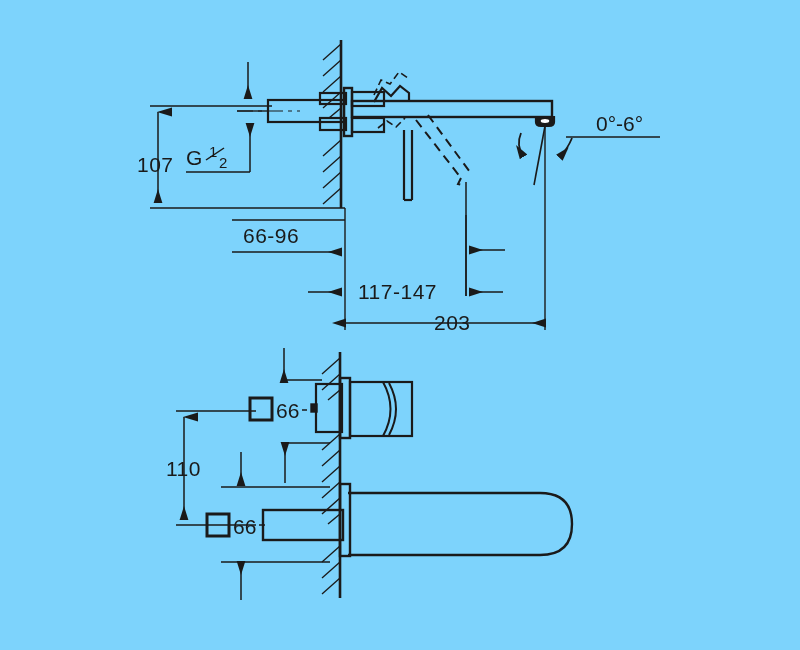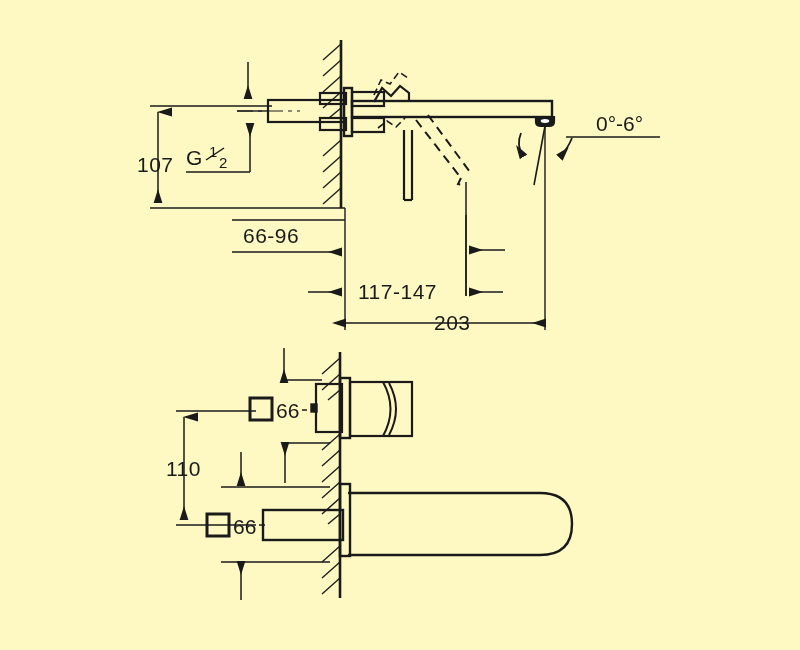--- a/index.html
+++ b/index.html
@@ -1,17 +1,17 @@
 <!DOCTYPE html>
 <html><head>
 <meta charset="utf-8">
 <style>
   html,body{margin:0;padding:0;background:#ffffff;}
   body{width:800px;height:650px;overflow:hidden;font-family:"Liberation Sans",sans-serif;}
-  #stage{position:relative;width:800px;height:650px;background:#fef9c3;}
+  #stage{position:relative;width:800px;height:650px;background:#7dd3fc;}
   svg{display:block;}
   text{font-family:"Liberation Sans",sans-serif;fill:#1a1a1a;}
   .dimtext{font-size:21px;letter-spacing:0.5px;}
   .angtext{font-size:21px;}
   .sq{font-size:21px;}
 </style>
 </head>
 <body>
 
 <div id="stage">

